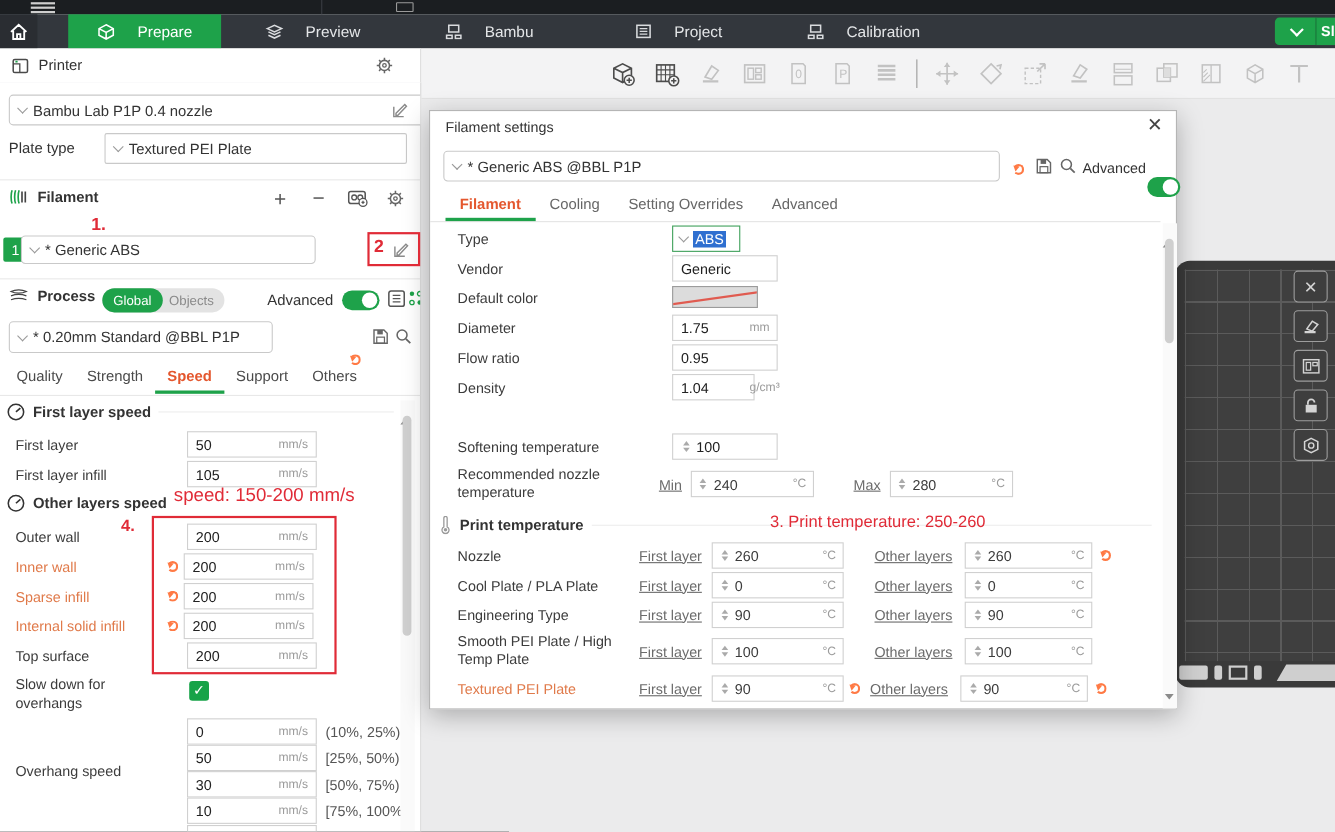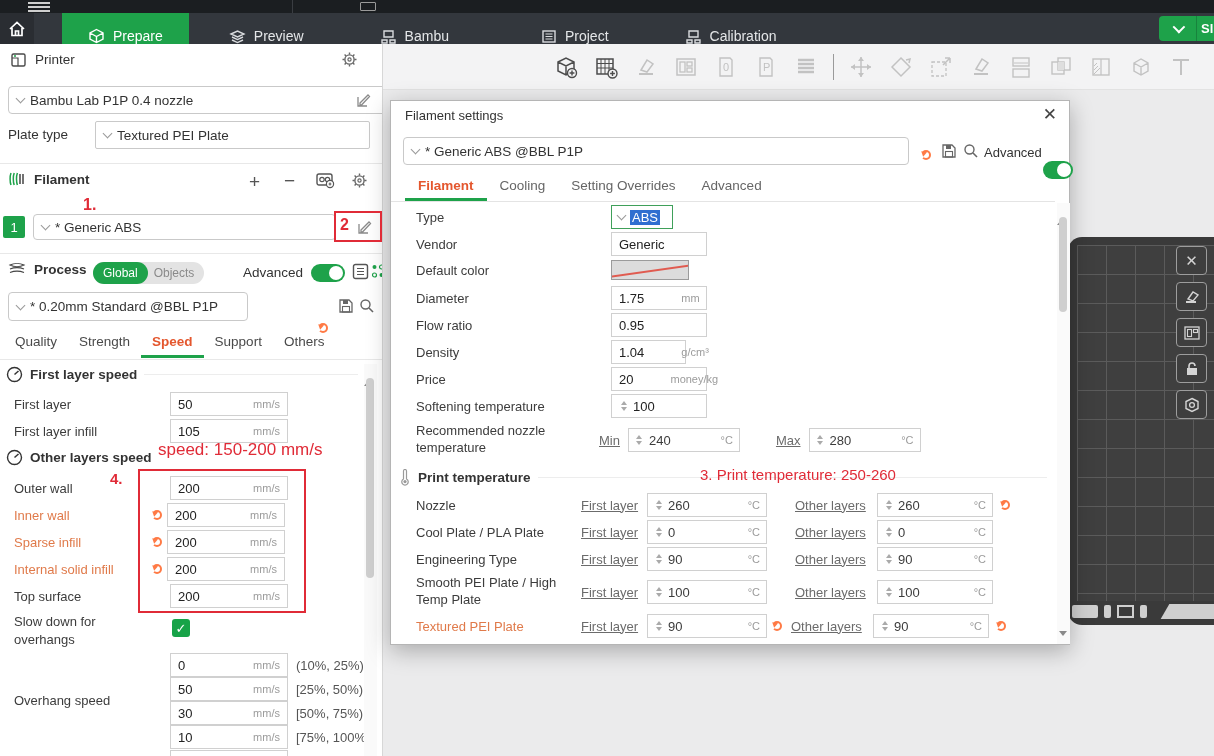--- a/index.html
+++ b/index.html
@@ -10,21 +10,21 @@
   
   #titlebar { position:absolute; left:0; top:0; width:1214px; height:13px; background:#1b1e21; }
   .burger { position:absolute; left:28px; top:2px; width:22px; height:9px; }
   .burger i { display:block; height:2px; background:#cfcfcf; margin-bottom:2px; }
   .tb-div { position:absolute; left:292px; top:0; width:1px; height:13px; background:#3a3d42; }
   .tb-ico { position:absolute; top:2px; width:16px; height:9px; border:1px solid #9a9a9a; border-radius:1px; }
 
   
   #navbar { position:absolute; left:0; top:13px; width:1214px; height:31px; background:#33373d; display:flex; align-items:stretch; }
   .home-btn { width:34px; display:flex; align-items:center; justify-content:center; background:#2a2d32; }
-  .nav-tab { display:flex; align-items:flex-end; gap:8px; padding:0 26px; color:#e4e6e8; font-size:14px; }
+  .nav-tab { display:flex; align-items:center; gap:20px; padding:0 26px; color:#e4e6e8; font-size:14px; }
   .nav-tab.active { background:#1ea24a; color:#fff; }
   .nav-right { margin-left:auto; display:flex; align-items:stretch; }
   .slice-dd { width:37px; background:#1ea24a; border-radius:4px 0 0 4px; display:flex; align-items:center; justify-content:center; margin:3px 0; }
   .slice-btn { width:18px; background:#1ea24a; border-left:1px solid #18833d; margin:3px 0; color:#fff; font-size:13px; font-weight:bold; display:flex; align-items:center; padding-left:4px; overflow:hidden; }
   .chev-w { width:9px; height:9px; border-right:2px solid #fff; border-bottom:2px solid #fff; transform:rotate(45deg) translateY(-2px); }
 
   
   #subheader { position:absolute; left:0; top:44px; width:383px; height:31px; background:#fff; border-right:1px solid #d7d7d7; display:flex; align-items:center; padding:0 10px; gap:8px; }
   #subheader .title { font-size:13.5px; color:#333; }
   #subheader .sp { margin-left:auto; }
@@ -324,21 +324,21 @@
         <path d="M12.6 12 h2.8 M14 10.6 v2.8" stroke="#555" stroke-width="1.1"></path>
       </svg>
     <svg class="abs" style="left:351px; top:97px" width="17" height="17" viewBox="0 0 17 17">
         <circle cx="8.5" cy="8.5" r="4.6" stroke="#666" stroke-width="1.4" fill="none"></circle>
         <circle cx="8.5" cy="8.5" r="1.6" stroke="#666" stroke-width="1.2" fill="none"></circle>
         <path d="M8.5 1.5 V3.6 M8.5 13.4 V15.5 M1.5 8.5 H3.6 M13.4 8.5 H15.5 M3.6 3.6 L5 5 M12 12 L13.4 13.4 M13.4 3.6 L12 5 M5 12 L3.6 13.4" stroke="#666" stroke-width="1.4"></path>
       </svg>
 
     
     <div class="slot abs" style="left:3px; top:141px">1</div>
-    <div class="ddbox abs" style="left:33px; top:139px; width:303px; height:26px">
+    <div class="ddbox abs" style="left:19px; top:139px; width:268px; height:26px">
       <span class="chev"></span>
       <span>* Generic ABS</span>
     </div>
     <svg class="abs" style="left:357px; top:144px" width="16" height="16" viewBox="0 0 16 16">
         <path d="M2 5 V14 H11 M4 11 L12 3 L13.5 4.5 L5.5 13 H4 Z" stroke="#8a8a8a" stroke-width="1.3" fill="none"></path>
       </svg>
 
     <div class="divider" style="top:178px"></div>
 
     
@@ -621,28 +621,20 @@
         </span>
     </div>
     <div class="drow" style="left:0; top:239px">
       <span class="dlbl">Density</span>
       <span style="width:30px"></span>
       <span class="inp" style="width:75px">
           <span>1.04</span>
           <span class="unit">g/cm³</span>
         </span>
     </div>
-    <div class="drow" style="left:0; top:266px">
-      <span class="dlbl">Price</span>
-      <span style="width:30px"></span>
-      <span class="inp" style="width:96px">
-          <span>20</span>
-          <span class="unit">money/kg</span>
-        </span>
-    </div>
     <div class="drow" style="left:0; top:293px">
       <span class="dlbl">Softening temperature</span>
       <span style="width:30px"></span>
       <span class="inp" style="width:96px">
           <span class="spin">
             <i class="u"></i>
             <i class="d"></i>
           </span>
           <span>100</span>
         </span>

